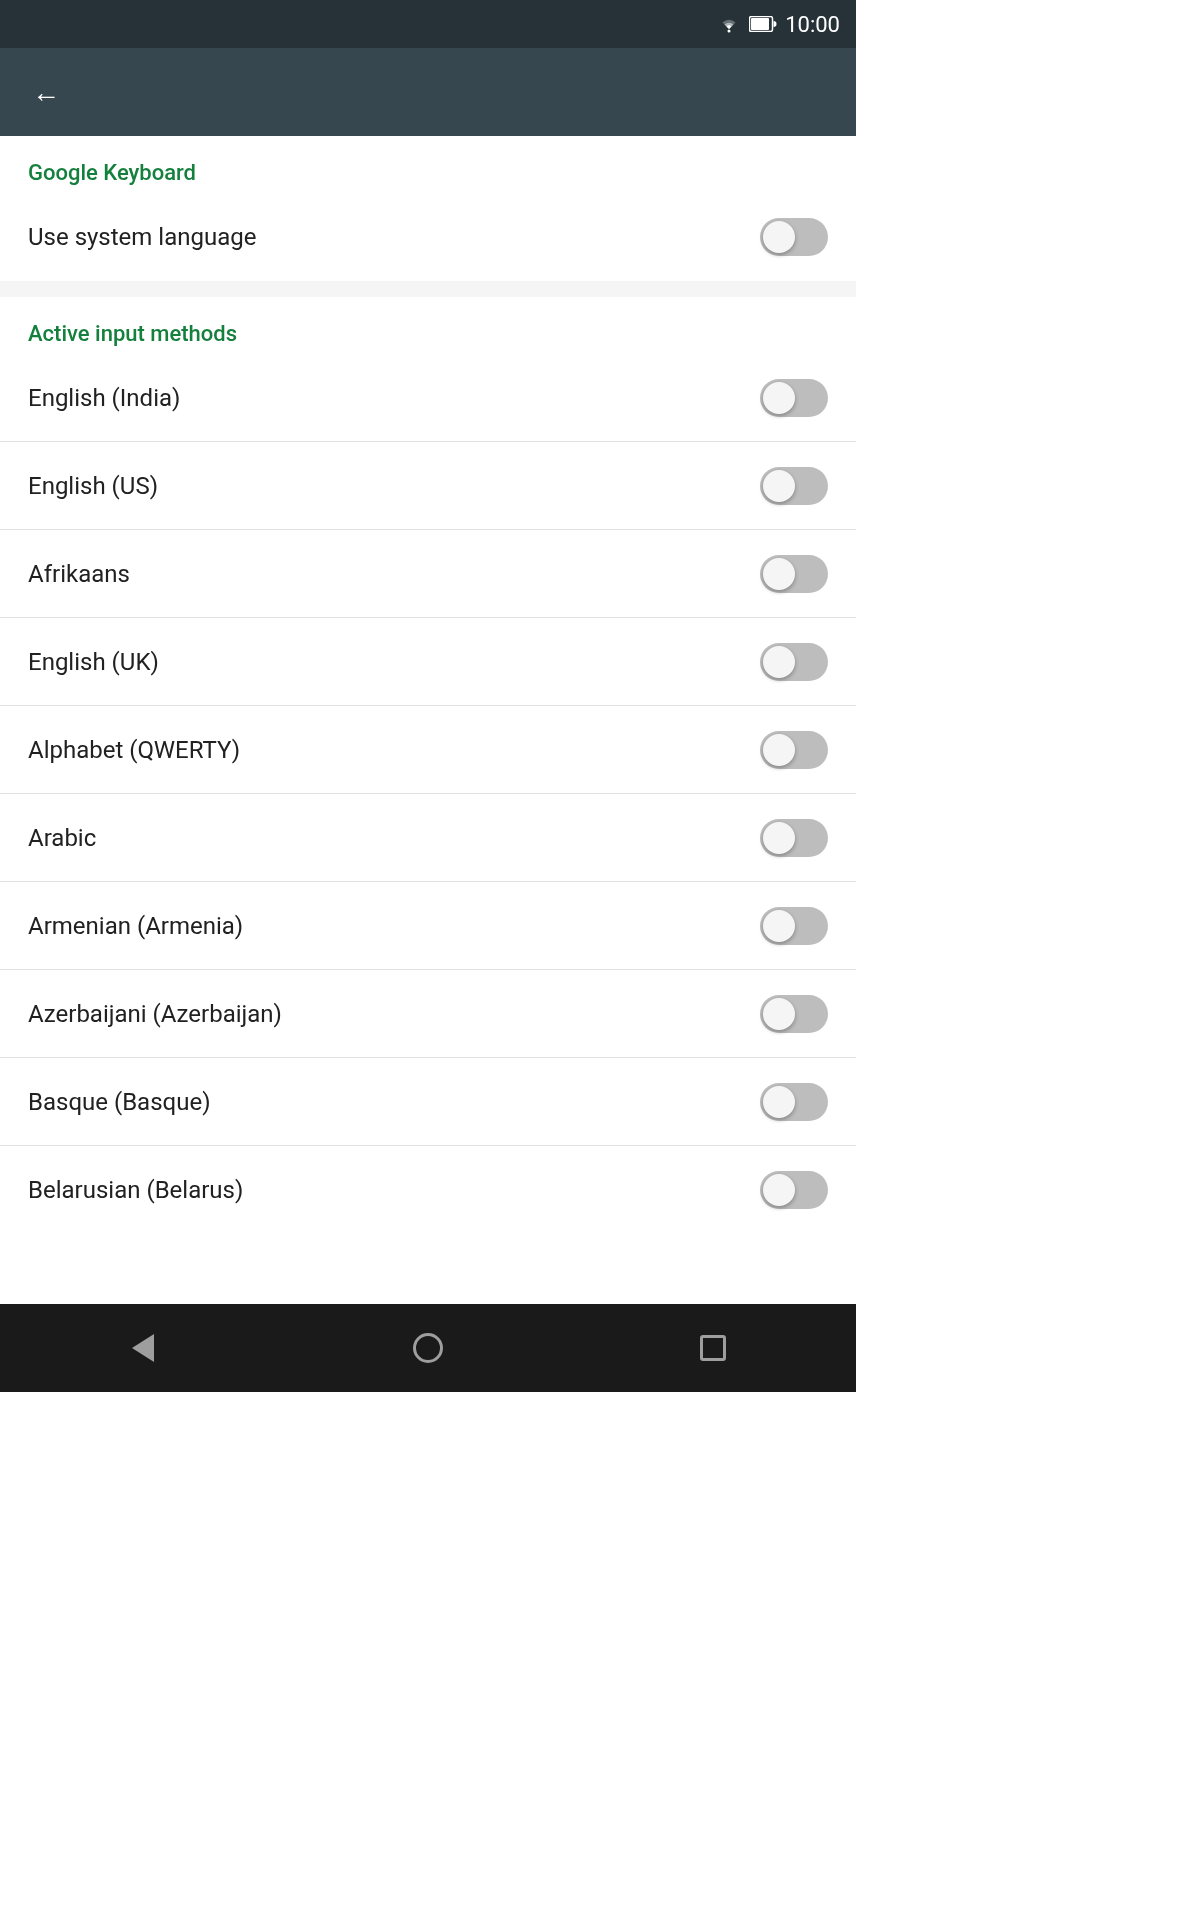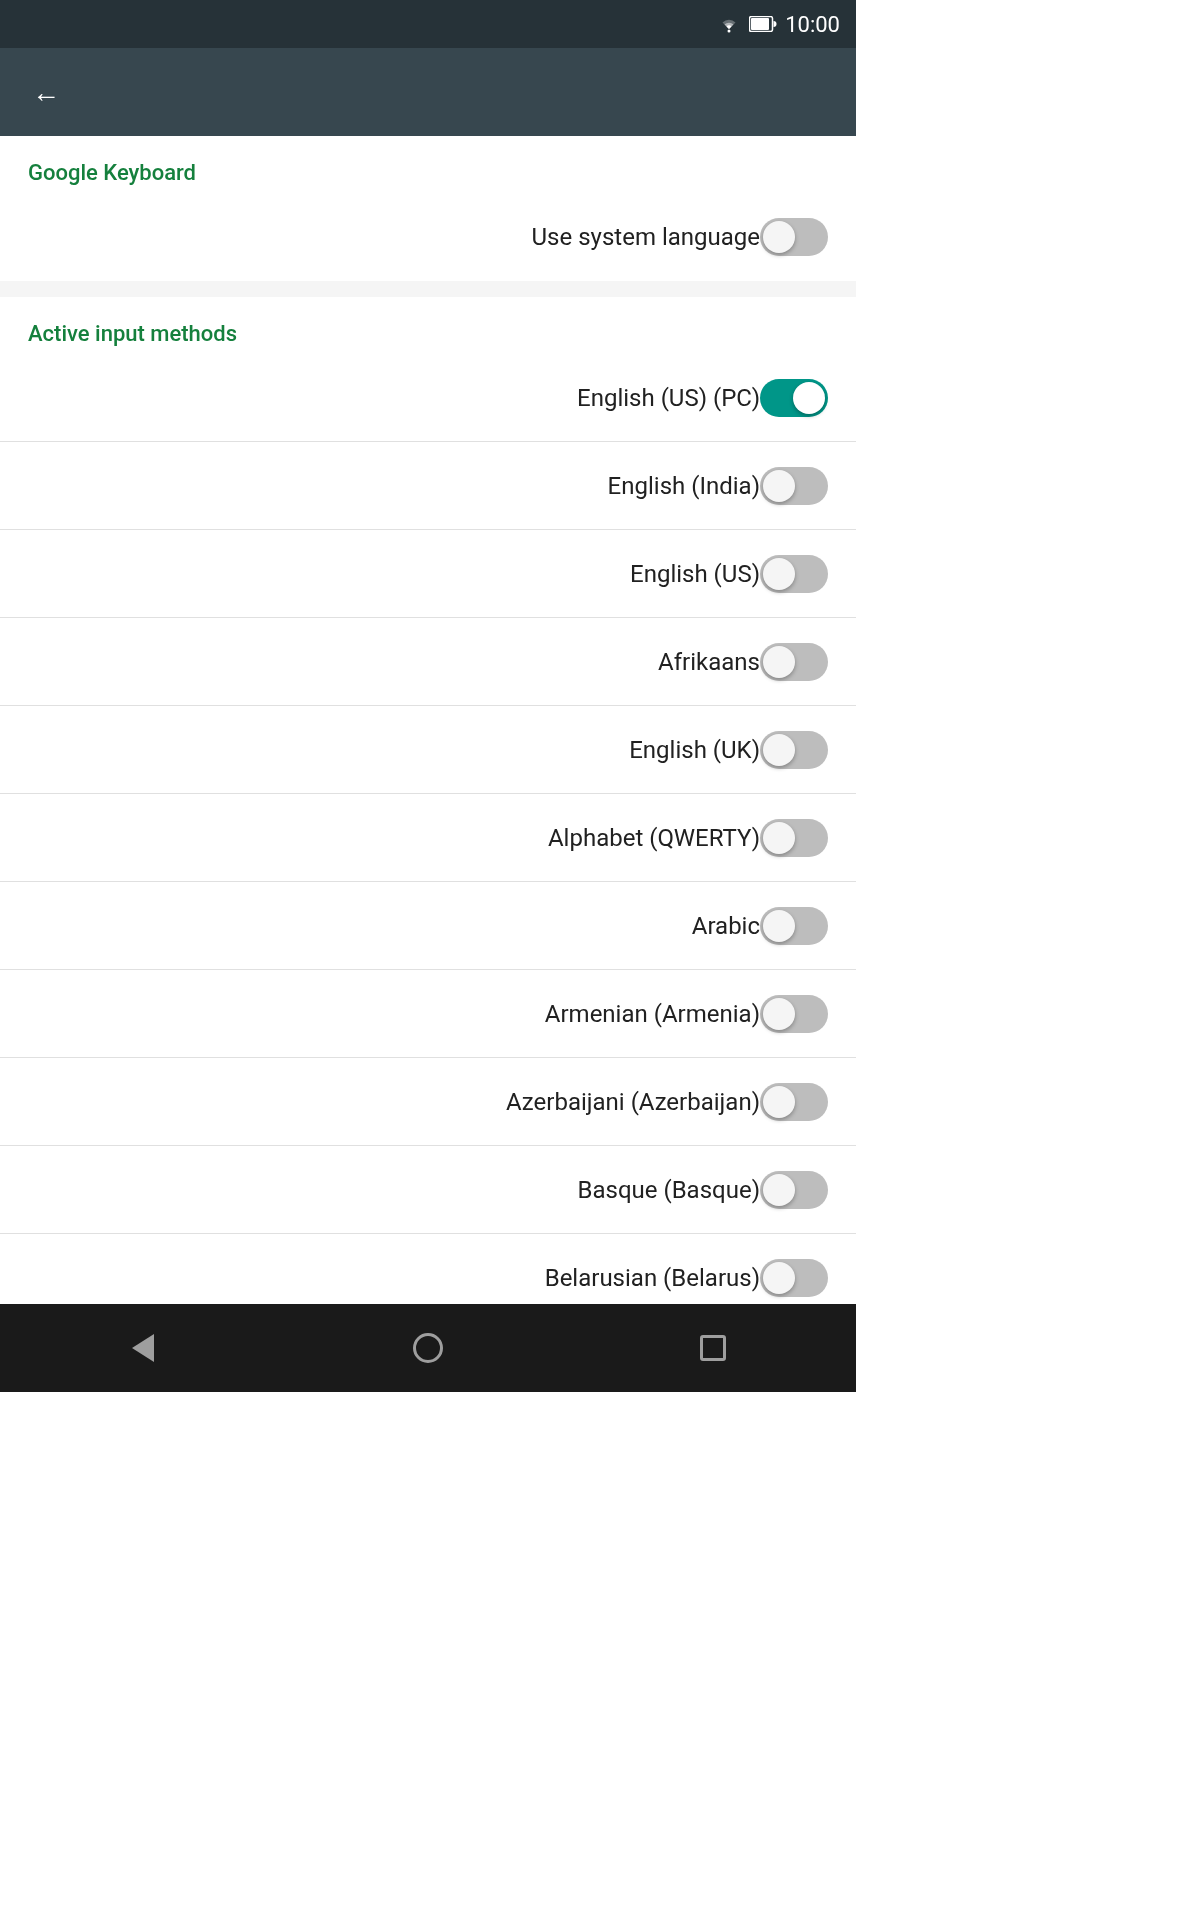--- a/index.html
+++ b/index.html
@@ -79,21 +79,21 @@
       padding: 24px 28px 8px 28px;
       color: #15803d;
       font-size: 22px;
       font-weight: 500;
     }
 
     
     .setting-row {
       display: flex;
       align-items: center;
-      justify-content: flex-end;
+      justify-content: space-between;
       padding: 0 28px;
       min-height: 88px;
       border-bottom: 1px solid #e0e0e0;
     }
 
     .setting-row:last-child {
       border-bottom: none;
     }
 
     .setting-label {
@@ -229,26 +229,20 @@
         <div class="toggle-thumb"></div>
       </div>
     </div>
   </div>
 
   <div class="section-divider"></div>
 
   <div>
     <div class="section-header">Active input methods</div>
 
-    <div class="setting-row">
-      <span class="setting-label">English (US) (PC)</span>
-      <div class="toggle on">
-        <div class="toggle-thumb"></div>
-      </div>
-    </div>
 
     <div class="setting-row">
       <span class="setting-label">English (India)</span>
       <div class="toggle off">
         <div class="toggle-thumb"></div>
       </div>
     </div>
 
     <div class="setting-row">
       <span class="setting-label">English (US)</span>

